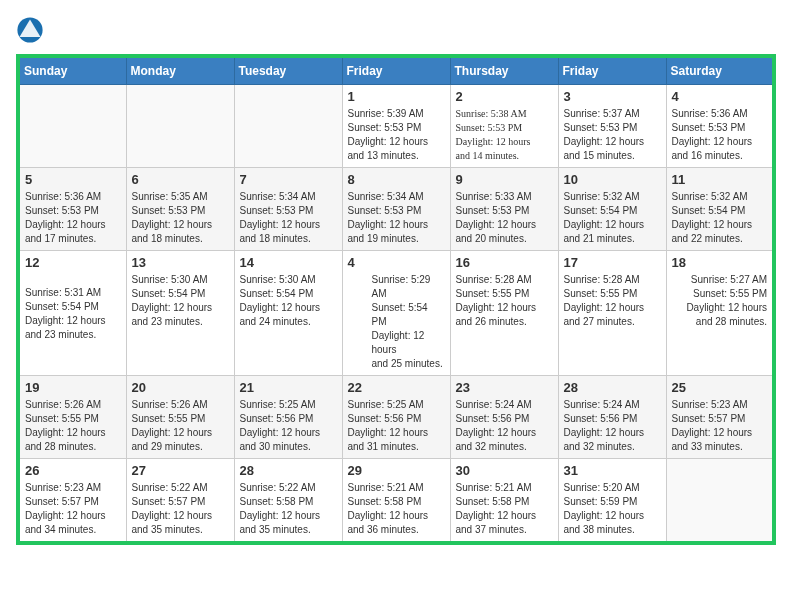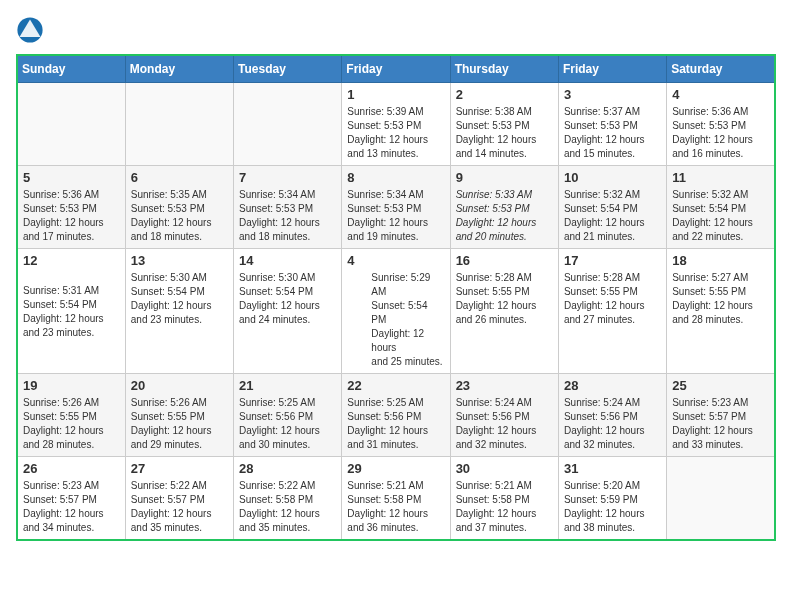--- a/index.html
+++ b/index.html
@@ -43,21 +43,21 @@
       font-weight: normal;
       color: #222;
     }
     .subtitle {
       font-size: 14px;
       color: #444;
     }
     .calendar {
       width: 100%;
       border-collapse: collapse;
-      border: 2px solid #22c55e;
+      border: 4px solid #22c55e;
       padding-left: 15px;
     }
     .calendar th {
       background-color: #3a7fc1;
       color: white;
       font-size: 12px;
       font-weight: bold;
       padding: 6px 4px;
       text-align: left;
       border: 1px solid #2d6aa0;
@@ -130,21 +130,21 @@
         <td class="empty-cell"></td>
         <td>
           <span class="day-number">1</span>
           <div class="day-info" style="white-space: pre-line;">Sunrise: 5:39 AM
 Sunset: 5:53 PM
 Daylight: 12 hours
 and 13 minutes.</div>
         </td>
         <td>
           <span class="day-number">2</span>
-          <div class="day-info" style="white-space: pre-line;">Sunrise: 5:38 AM
+          <div class="day-info" style="white-space: pre-line; font-family: Liberation Serif, serif;">Sunrise: 5:38 AM
 Sunset: 5:53 PM
 Daylight: 12 hours
 and 14 minutes.</div>
         </td>
         <td>
           <span class="day-number">3</span>
           <div class="day-info" style="white-space: pre-line;">Sunrise: 5:37 AM
 Sunset: 5:53 PM
 Daylight: 12 hours
 and 15 minutes.</div>
@@ -181,21 +181,21 @@
         </td>
         <td>
           <span class="day-number">8</span>
           <div class="day-info" style="white-space: pre-line;">Sunrise: 5:34 AM
 Sunset: 5:53 PM
 Daylight: 12 hours
 and 19 minutes.</div>
         </td>
         <td>
           <span class="day-number">9</span>
-          <div class="day-info" style="white-space: pre-line; font-style: italic;">Sunrise: 5:33 AM
+          <div class="day-info" style="white-space: pre-line;">Sunrise: 5:33 AM
 Sunset: 5:53 PM
 Daylight: 12 hours
 and 20 minutes.</div>
         </td>
         <td>
           <span class="day-number">10</span>
           <div class="day-info" style="white-space: pre-line;">Sunrise: 5:32 AM
 Sunset: 5:54 PM
 Daylight: 12 hours
 and 21 minutes.</div>
@@ -246,21 +246,21 @@
         </td>
         <td>
           <span class="day-number">17</span>
           <div class="day-info" style="white-space: pre-line;">Sunrise: 5:28 AM
 Sunset: 5:55 PM
 Daylight: 12 hours
 and 27 minutes.</div>
         </td>
         <td>
           <span class="day-number">18</span>
-          <div class="day-info" style="white-space: pre-line;">Sunrise: 5:27 AM
+          <div class="day-info" style="white-space: pre-line; text-align: right;">Sunrise: 5:27 AM
 Sunset: 5:55 PM
 Daylight: 12 hours
 and 28 minutes.</div>
         </td>
       </tr>
       <tr>
         <td>
           <span class="day-number">19</span>
           <div class="day-info" style="white-space: pre-line;">Sunrise: 5:26 AM
 Sunset: 5:55 PM

